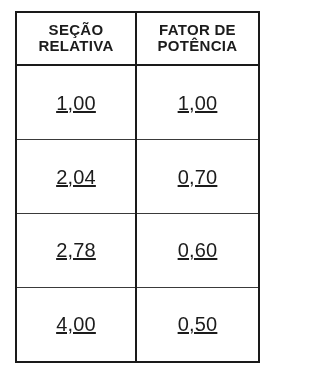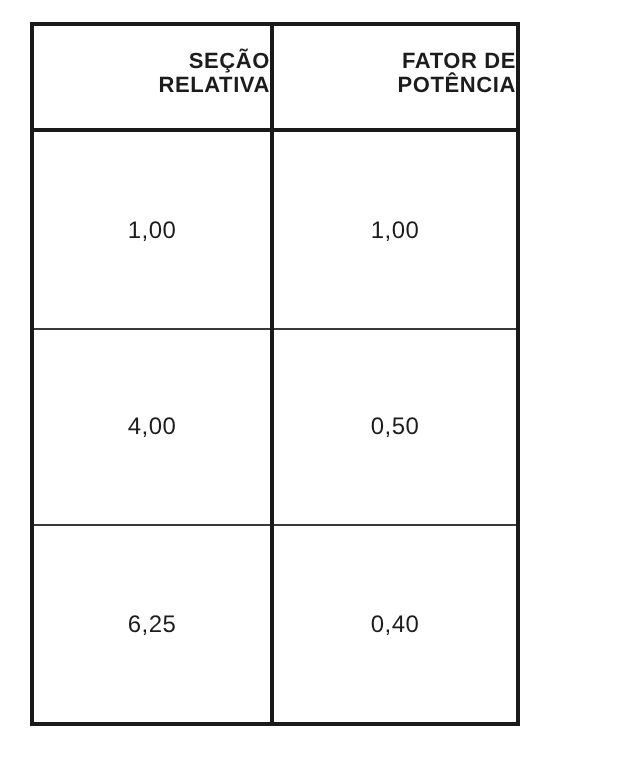--- a/index.html
+++ b/index.html
@@ -47,40 +47,40 @@
   table.data-table td {
     border: 1px solid #3a3a3a;
     text-align: center;
     vertical-align: middle;
     color: #1c1c1c;
     padding: 0;
   }
 
   table.data-table thead th {
     font-weight: bold;
-    font-size: 11px;
+    font-size: 15px;
     line-height: 1.08;
     letter-spacing: 0.3px;
     height: 46px;
     border-bottom: 2px solid #1a1a1a;
     padding: 2px 0 3px 0;
-    text-align: right;
   }
 
   table.data-table thead th .hdr-line {
     display: block;
     white-space: nowrap;
   }
 
   table.data-table tbody td {
     font-weight: normal;
-    font-size: 12px;
+    font-size: 20px;
     line-height: 1;
     height: 38px;
     letter-spacing: 0.2px;
+    text-decoration: underline;
   }
 
   table.data-table tbody tr td:first-child { border-right: 2px solid #1a1a1a; }
   table.data-table thead th:first-child    { border-right: 2px solid #1a1a1a; }
 </style>
 </head>
 <body>
 
 <div id="page">
   <div class="table-wrap">
@@ -100,23 +100,27 @@
             <span class="hdr-line">POTÊNCIA</span>
           </th>
         </tr>
       </thead>
       <tbody>
         <tr>
           <td>1,00</td>
           <td>1,00</td>
         </tr>
         <tr>
+          <td>2,04</td>
+          <td>0,70</td>
+        </tr>
+        <tr>
+          <td>2,78</td>
+          <td>0,60</td>
+        </tr>
+        <tr>
           <td>4,00</td>
           <td>0,50</td>
-        </tr>
-        <tr>
-          <td>6,25</td>
-          <td>0,40</td>
         </tr>
       </tbody>
     </table>
   </div>
 </div>
 
 </body></html>

